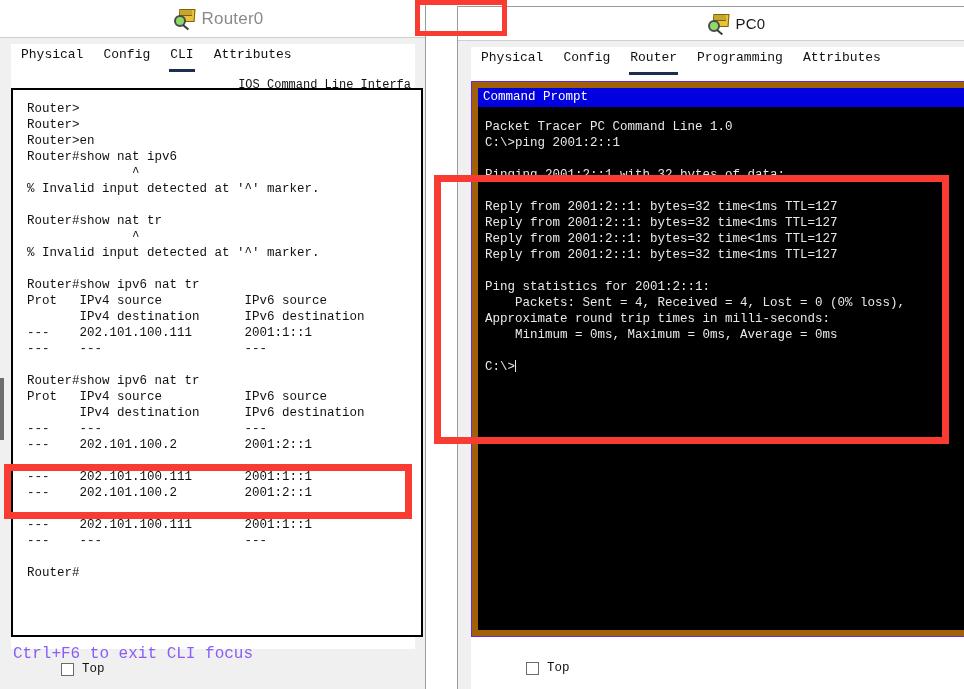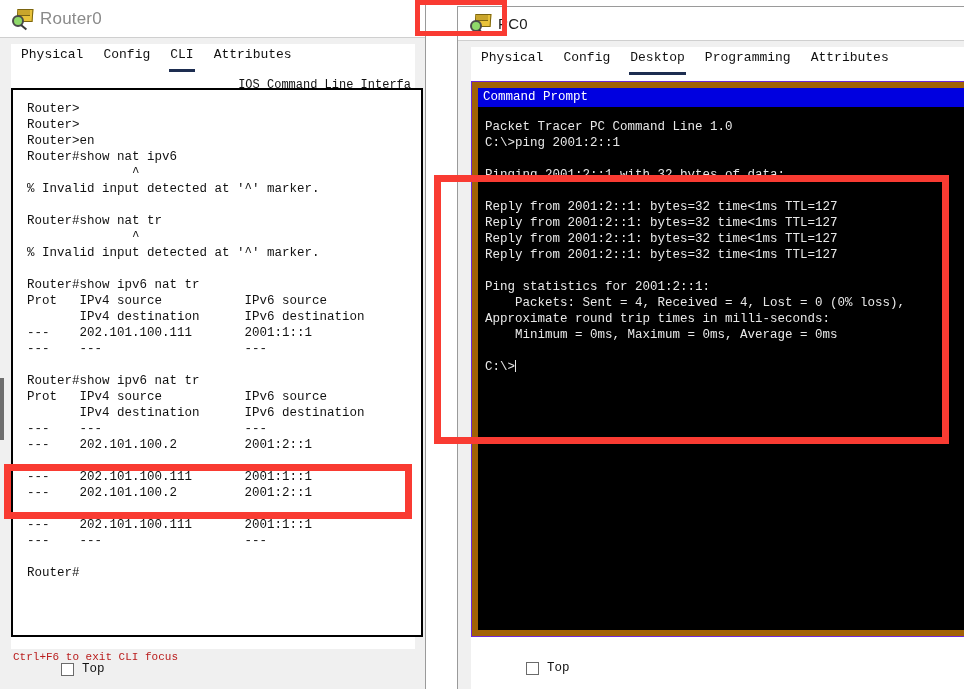--- a/index.html
+++ b/index.html
@@ -15,20 +15,21 @@
   .window { position: absolute; background: #f0f0f0; border: 1px solid #9a9a9a; box-sizing: border-box; }
 
   .titlebar {
     position: relative;
     height: 38px;
     background: #ffffff;
     border-bottom: 1px solid #cfcfcf;
     display: flex; align-items: center;
     padding-left: 12px;
     box-sizing: border-box;
+    justify-content: center;
   }
   .title-text {
     font-family: "Liberation Sans", sans-serif;
     font-size: 17px;
     color: #8a8a8a;
     margin-left: 8px;
     letter-spacing: 0.2px;
   }
   .title-text.dark { color: #1a1a1a; font-size: 15px; }
 
@@ -109,22 +110,22 @@
     font-family: "Liberation Mono", monospace;
     font-size: 12.5px;
     line-height: 16px;
     color: #111111;
     white-space: pre;
   }
   .cli-hint {
     position: absolute;
     left: 13px; bottom: 26px;
     font-family: "Liberation Mono", monospace;
-    font-size: 11px;
-    color: #b91c1c;
+    font-size: 16px;
+    color: #8b5cf6;
   }
   .checkbox-row {
     position: absolute;
     display: flex; align-items: center; gap: 8px;
     font-family: "Liberation Mono", monospace;
     font-size: 12.5px;
     color: #111111;
     padding-left: 48px;
   }
   .checkbox {
@@ -289,21 +290,21 @@
       </span>
       <span class="title-text dark">PC0</span>
     </div>
 
     <div id="pc-body">
 
       <div id="pc-tabpanel">
         <div class="tabstrip">
           <div class="tab">Physical</div>
           <div class="tab">Config</div>
-          <div class="tab active">Desktop</div>
+          <div class="tab active">Router</div>
           <div class="tab">Programming</div>
           <div class="tab">Attributes</div>
         </div>
       </div>
 
       <div id="pc-inner">
         <div class="prompt-header">Command Prompt</div>
         <div class="term">
           <pre><span>Packet Tracer PC Command Line 1.0
 C:\&gt;ping 2001:2::1

